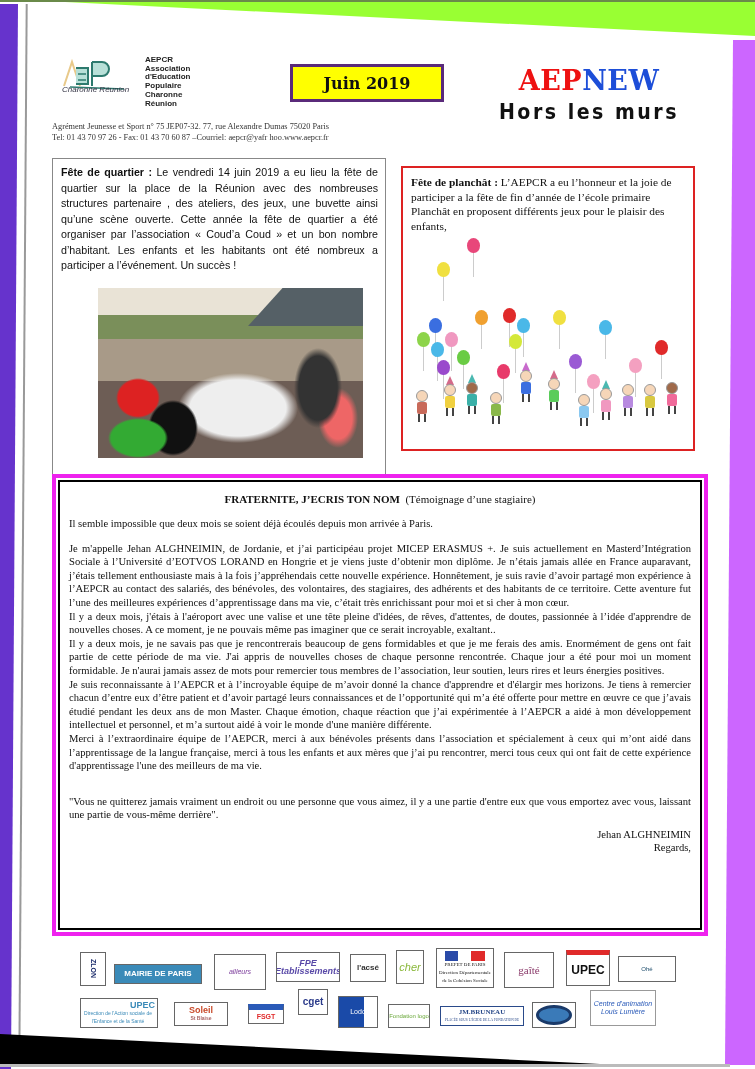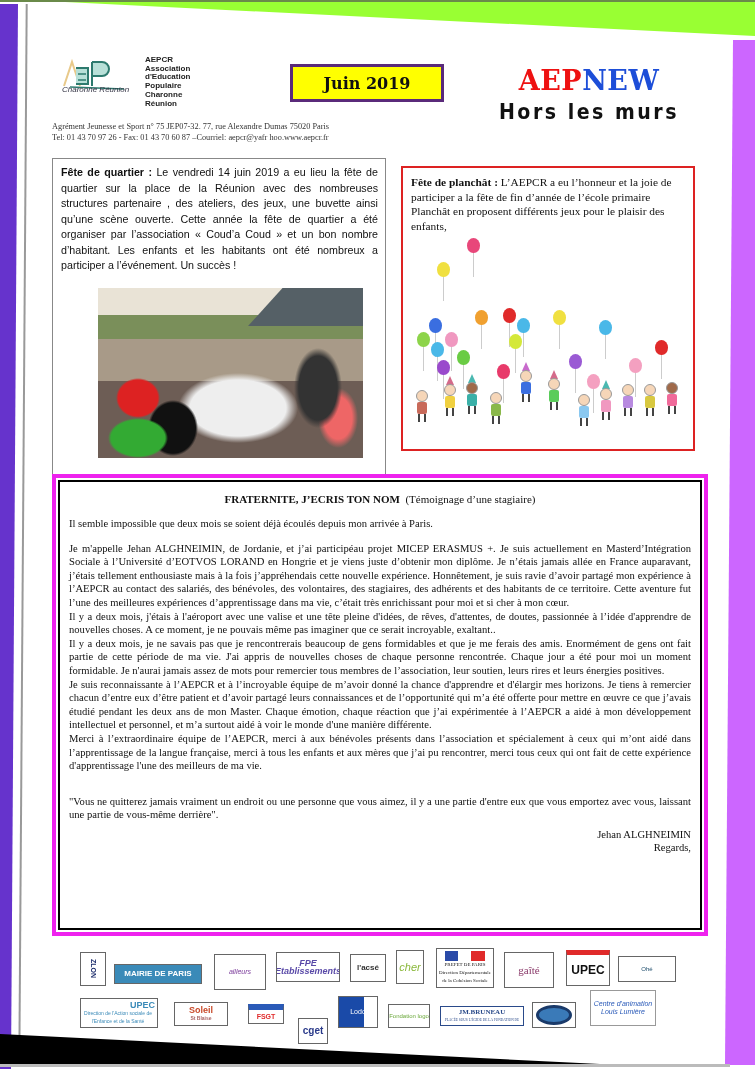--- a/index.html
+++ b/index.html
@@ -261,21 +261,21 @@
 
   <div class="plogo" style="left:10px;top:50px;width:78px;height:30px;flex-direction:column;align-items:flex-end;padding-right:2px;color:#3a8ab8;font-size:5px">
     <div style="font-size:9px;font-weight:bold;color:#3a8ab8">UPEC</div>
     <div>Direction de l'Action sociale de l'Enfance et de la Santé</div>
   </div>
   <div class="plogo" style="left:104px;top:54px;width:54px;height:24px;flex-direction:column;color:#c84a2a;font-weight:bold;font-size:9px">
     <div>Soleil</div>
     <div style="font-size:5px;color:#a66">St Blaise</div>
   </div>
   <div class="plogo" style="left:178px;top:56px;width:36px;height:20px;color:#e02a2a;font-weight:bold;font-size:7px;border-top:6px solid #2a5ab8">FSGT</div>
-  <div class="plogo" style="left:228px;top:70px;width:30px;height:26px;color:#2a3a8a;font-weight:bold;font-size:10px">cget</div>
+  <div class="plogo" style="left:228px;top:41px;width:30px;height:26px;color:#2a3a8a;font-weight:bold;font-size:10px">cget</div>
   <div class="plogo" style="left:268px;top:48px;width:40px;height:32px;background:linear-gradient(90deg,#1a4aa8 65%,#fff 65%);color:#fff;font-size:7px">Lodo</div>
   <div class="plogo" style="left:318px;top:56px;width:42px;height:24px;color:#6aa83a;font-size:6px">Fondation logo</div>
   <div class="plogo" style="left:370px;top:58px;width:84px;height:20px;flex-direction:column;color:#2a4a8a;font-family:'Liberation Serif',serif;border-color:#2a4a8a">
     <div style="font-weight:bold;font-size:7px">FONDATION JM.BRUNEAU</div>
     <div style="font-size:3.5px">PLACÉE SOUS L'ÉGIDE DE LA FONDATION DE FRANCE</div>
   </div>
   <div class="plogo" style="left:462px;top:54px;width:44px;height:26px">
     <div style="width:36px;height:20px;border:3px solid #1a3a6a;border-radius:50%;background:#3a7ab8"></div>
   </div>
   <div class="plogo" style="left:520px;top:42px;width:66px;height:36px;flex-direction:column;color:#2a5ab8;font-style:italic;font-size:7px;border-color:#999">Centre d'animation Louis Lumière</div>

